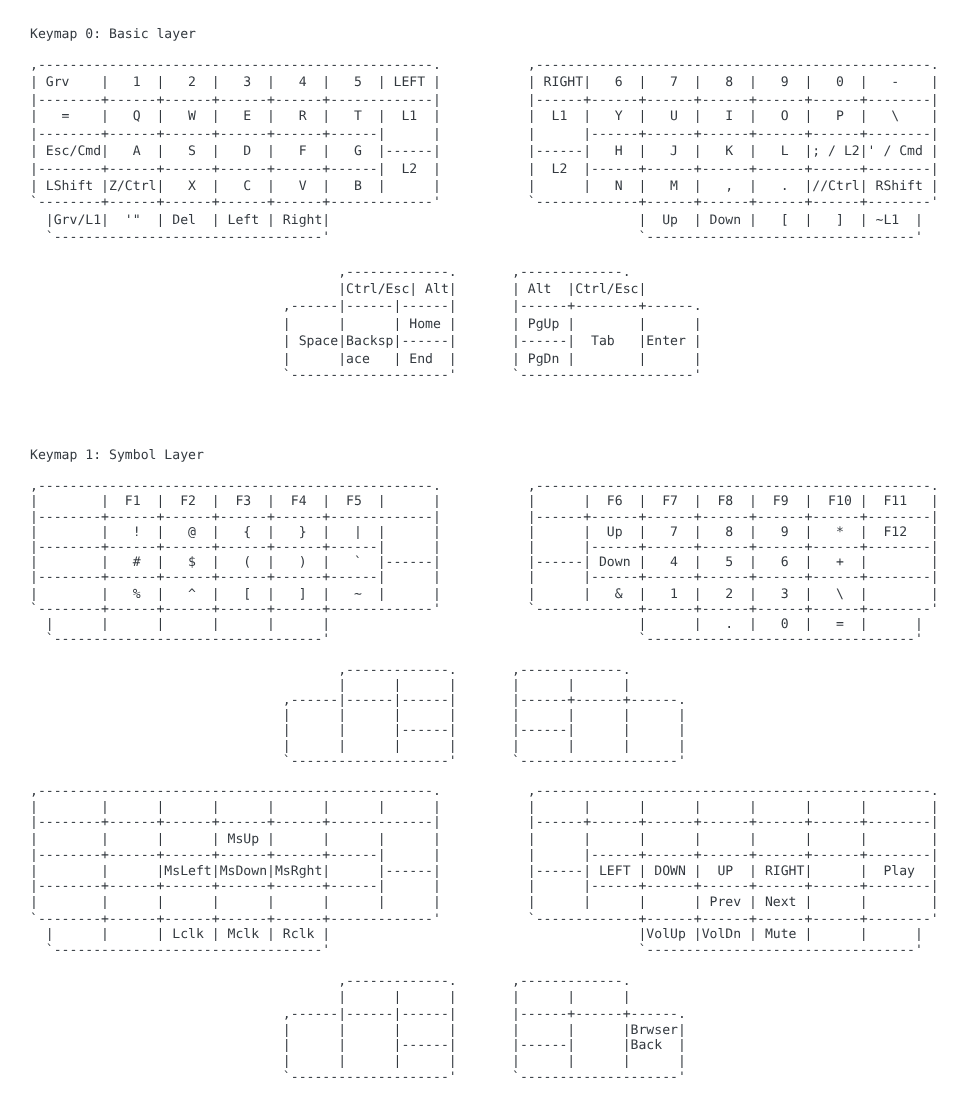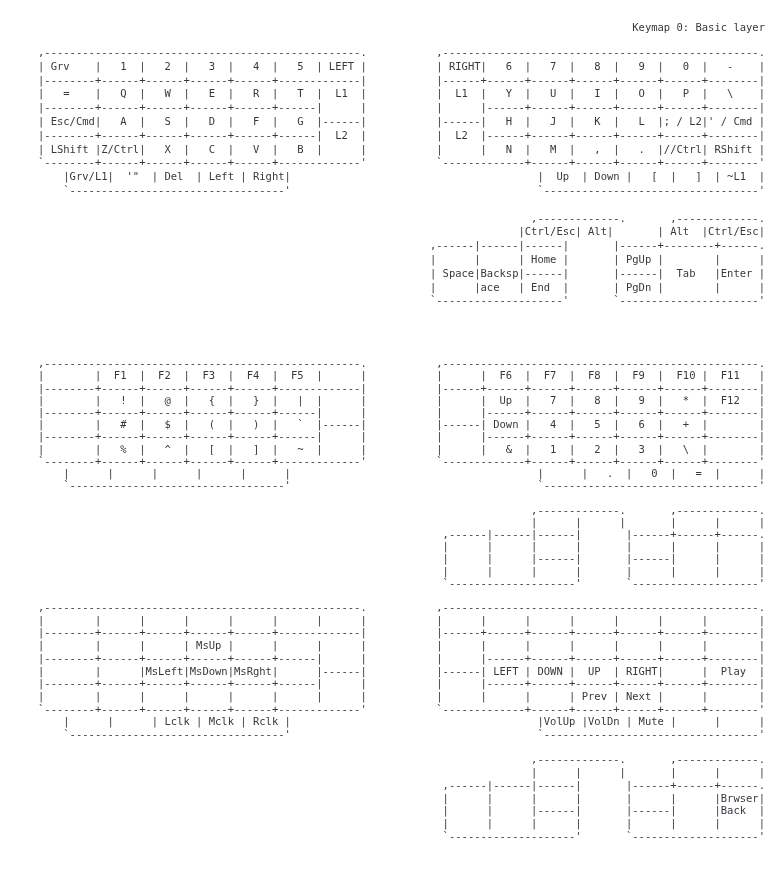--- a/index.html
+++ b/index.html
@@ -11,21 +11,20 @@
     width: 765px;
     height: 883px;
     overflow: hidden;
     box-sizing: border-box;
     padding: 20px 0 0 24px;
     font-family: "DejaVu Sans Mono", "Liberation Mono", monospace;
     color: #343a40;
   }
   .keymap-section {
     margin: 0;
-    text-align: right;
   }
   .keymap-title {
     font-size: 10.5px;
     line-height: 14px;
     white-space: pre;
     letter-spacing: 0;
   }
   pre.keymap-art {
     margin: 0;
     font-family: inherit;
@@ -59,20 +58,21 @@
                                        ,-------------.       ,-------------.
                                        |Ctrl/Esc| Alt|       | Alt  |Ctrl/Esc|
                                 ,------|------|------|       |------+--------+------.
                                 |      |      | Home |       | PgUp |        |      |
                                 | Space|Backsp|------|       |------|  Tab   |Enter |
                                 |      |ace   | End  |       | PgDn |        |      |
                                 `--------------------'       `----------------------'</pre>
 </div>
 
 <div class="keymap-section" id="section-1">
+  <div class="keymap-title">Keymap 1: Symbol Layer</div>
   <pre class="keymap-art">,--------------------------------------------------.           ,--------------------------------------------------.
 |        |  F1  |  F2  |  F3  |  F4  |  F5  |      |           |      |  F6  |  F7  |  F8  |  F9  |  F10 |  F11   |
 |--------+------+------+------+------+-------------|           |------+------+------+------+------+------+--------|
 |        |   !  |   @  |   {  |   }  |   |  |      |           |      |  Up  |   7  |   8  |   9  |   *  |  F12   |
 |--------+------+------+------+------+------|      |           |      |------+------+------+------+------+--------|
 |        |   #  |   $  |   (  |   )  |   `  |------|           |------| Down |   4  |   5  |   6  |   +  |        |
 |--------+------+------+------+------+------|      |           |      |------+------+------+------+------+--------|
 |        |   %  |   ^  |   [  |   ]  |   ~  |      |           |      |   &amp;  |   1  |   2  |   3  |   \  |        |
 `--------+------+------+------+------+-------------'           `-------------+------+------+------+------+--------'
   |      |      |      |      |      |                                       |      |   .  |   0  |   =  |      |

